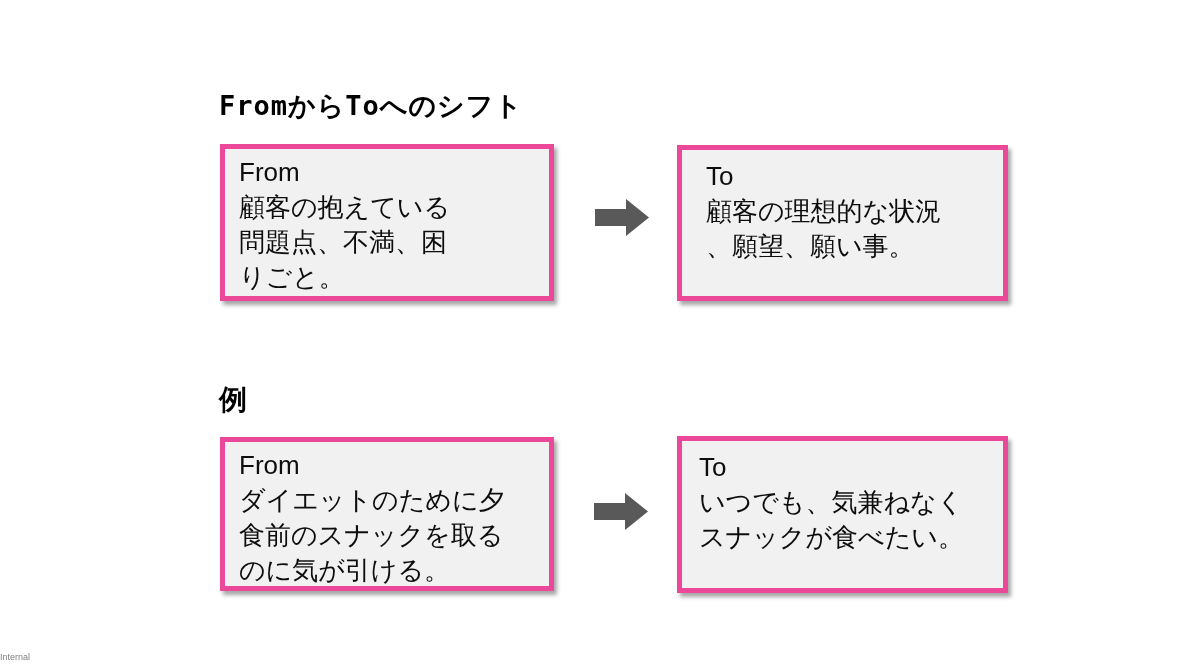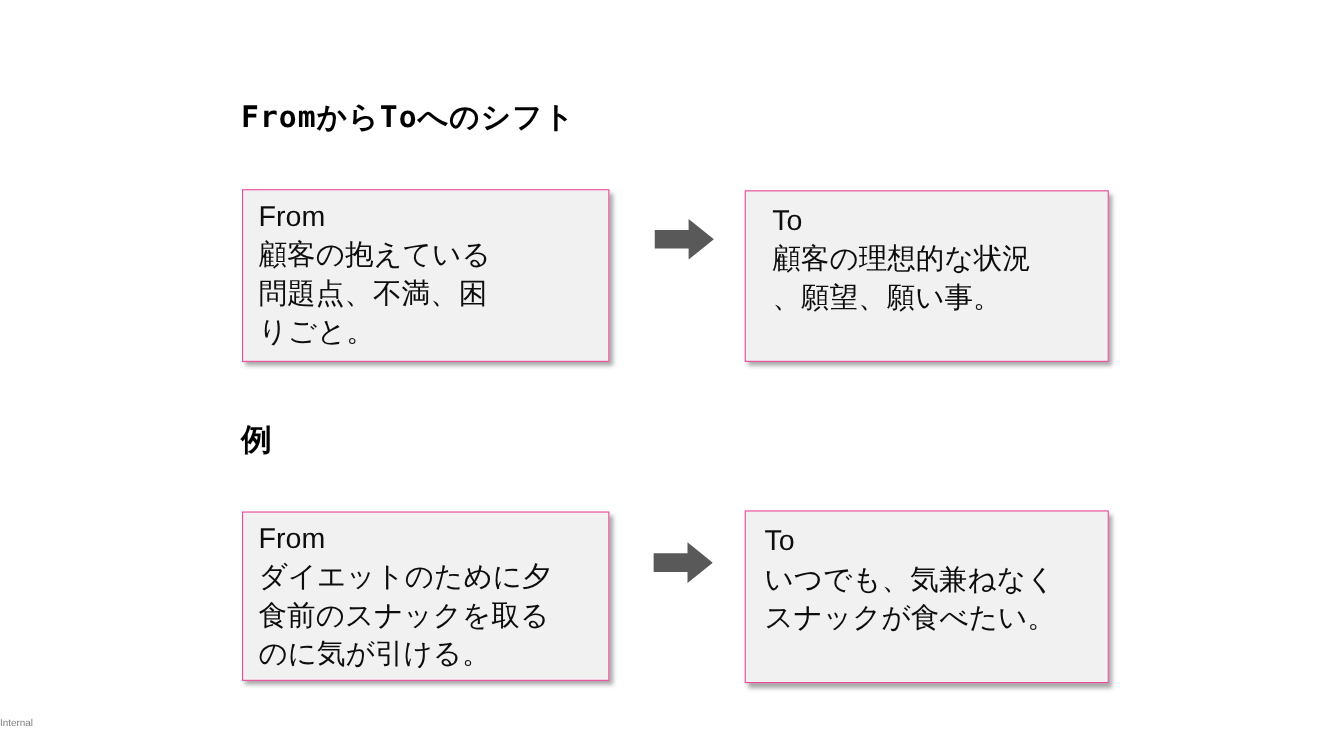--- a/index.html
+++ b/index.html
@@ -35,23 +35,22 @@
     margin: 0;
     font-family: "DejaVu Sans Mono", sans-serif;
     font-size: 28px;
     font-weight: 700;
     color: #000000;
   }
   .box {
     position: absolute;
     box-sizing: border-box;
     background: #f1f1f1;
-    border: 1px solid #ec4899;
+    border: 5px solid #ec4899;
     box-shadow: 3px 4px 4px rgba(0,0,0,0.35);
-    margin-top: 28px;
   }
   .box-text {
     white-space: pre-line;
     font-size: 26px;
     line-height: 35px;
     color: #0d0d0d;
   }
   #box-shift-from { left: 220px; top: 144px; width: 334px; height: 157px; padding: 6px 8px 0 14px; }
   #box-shift-to   { left: 677px; top: 145px; width: 331px; height: 156px; padding: 9px 8px 0 24px; }
   #box-example-from { left: 220px; top: 437px; width: 334px; height: 154px; padding: 6px 8px 0 14px; }

